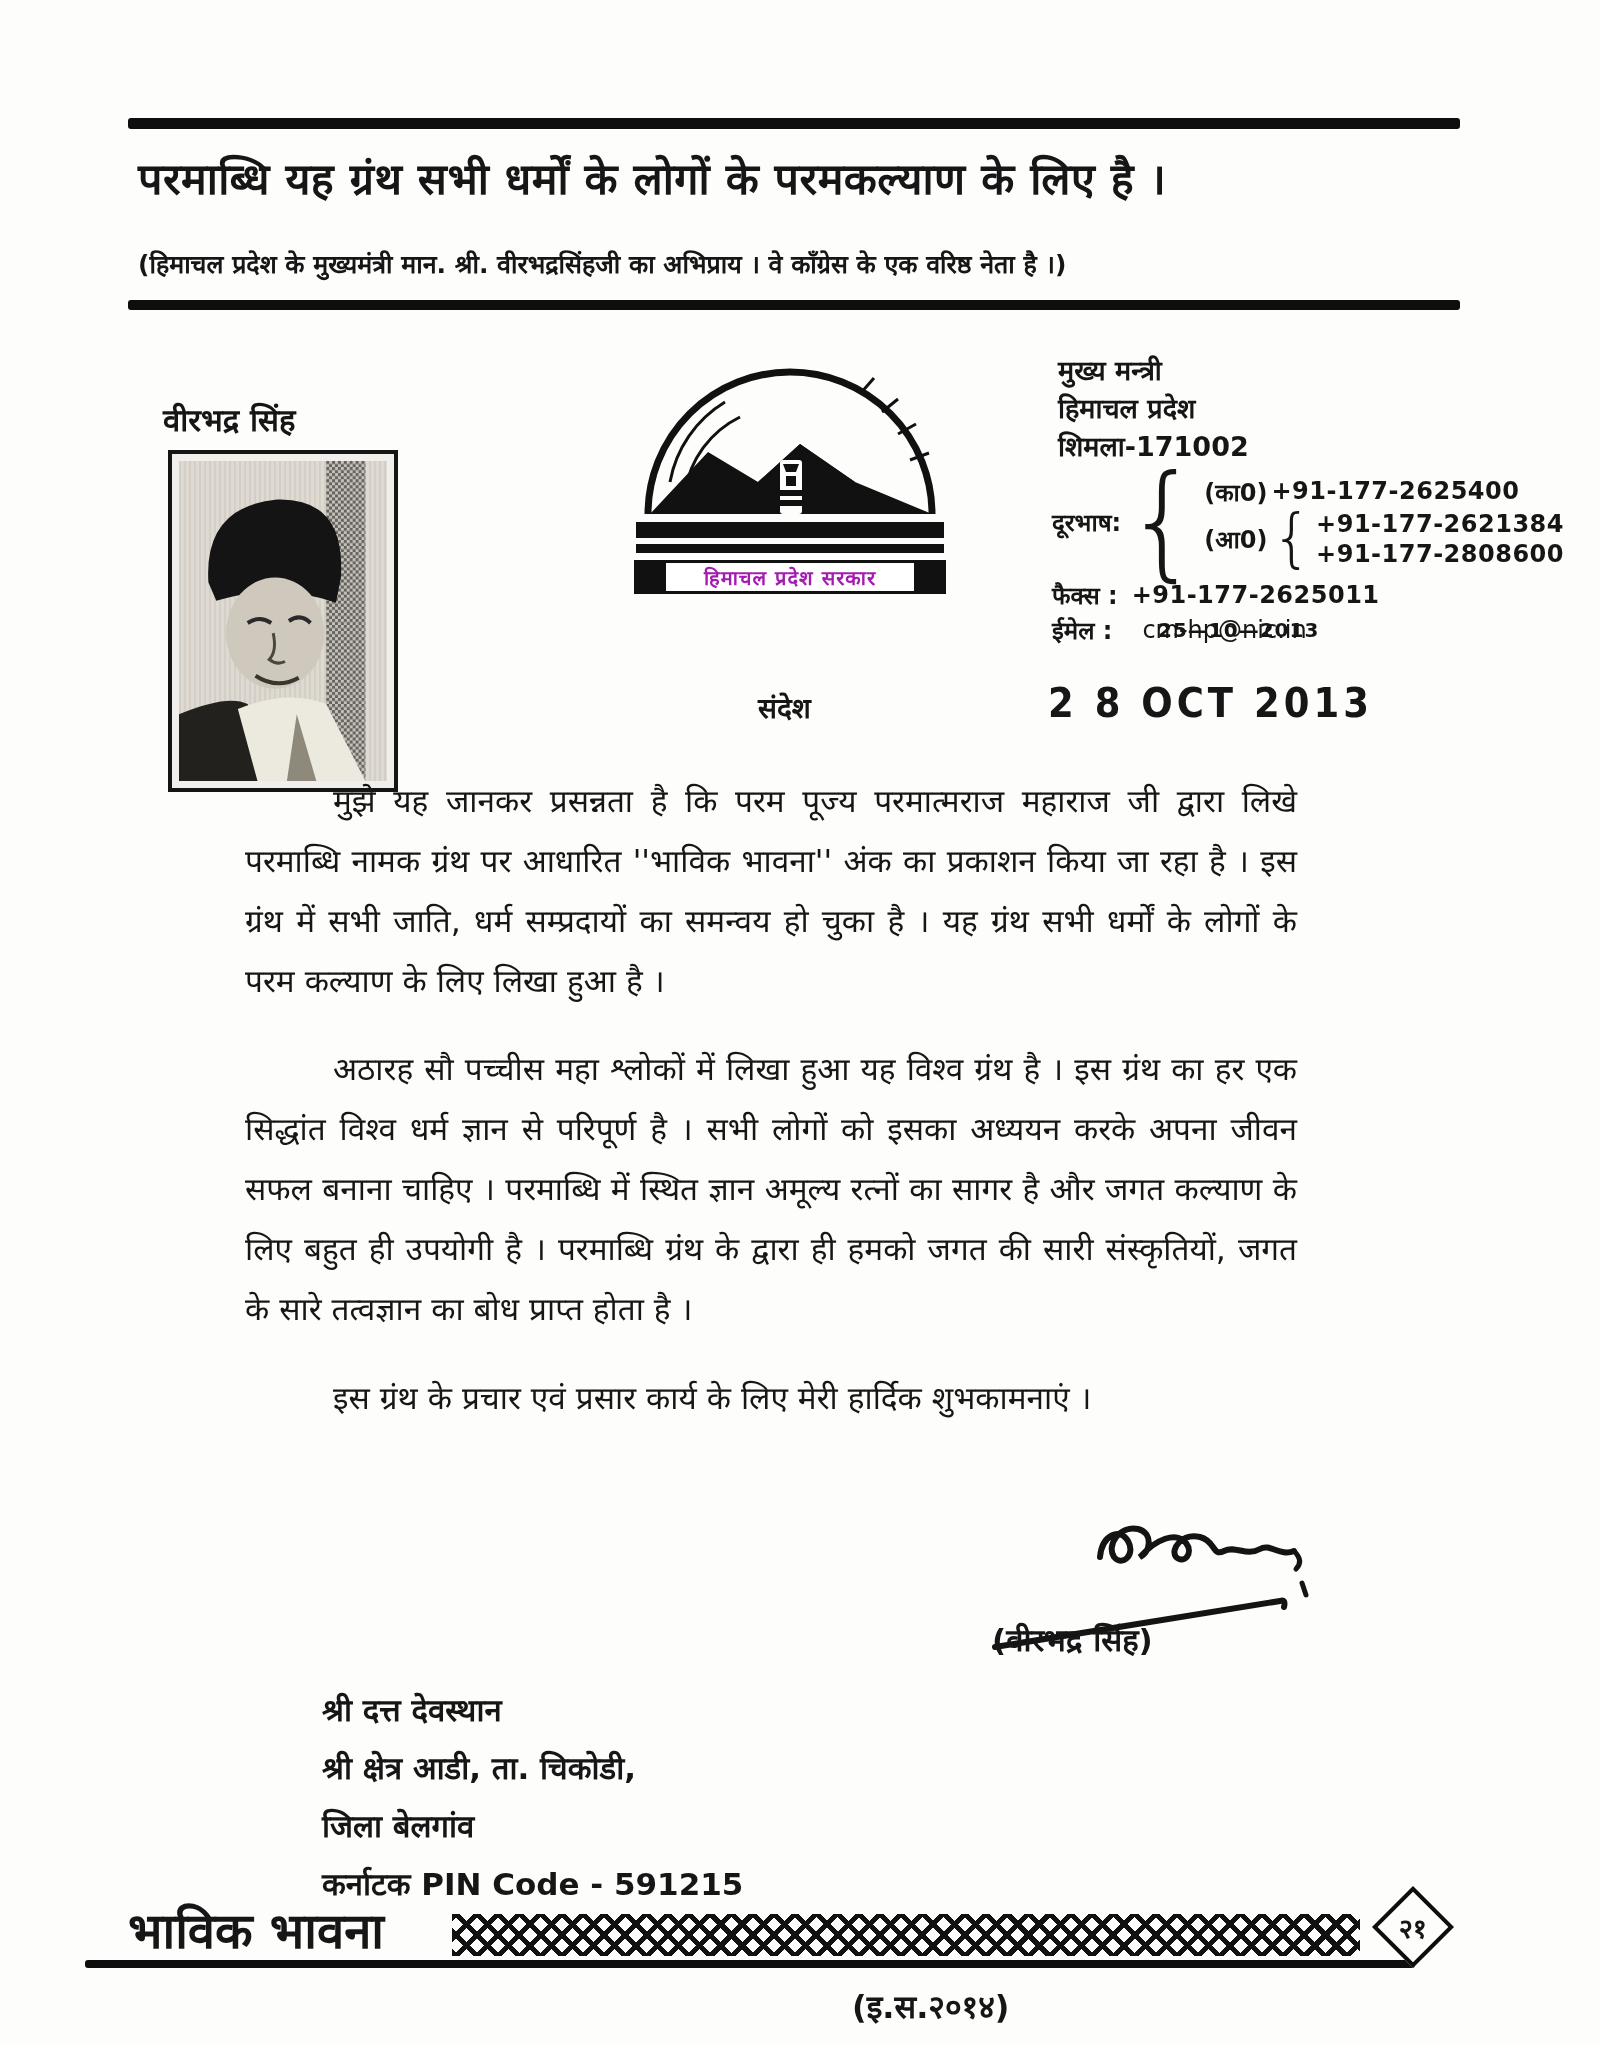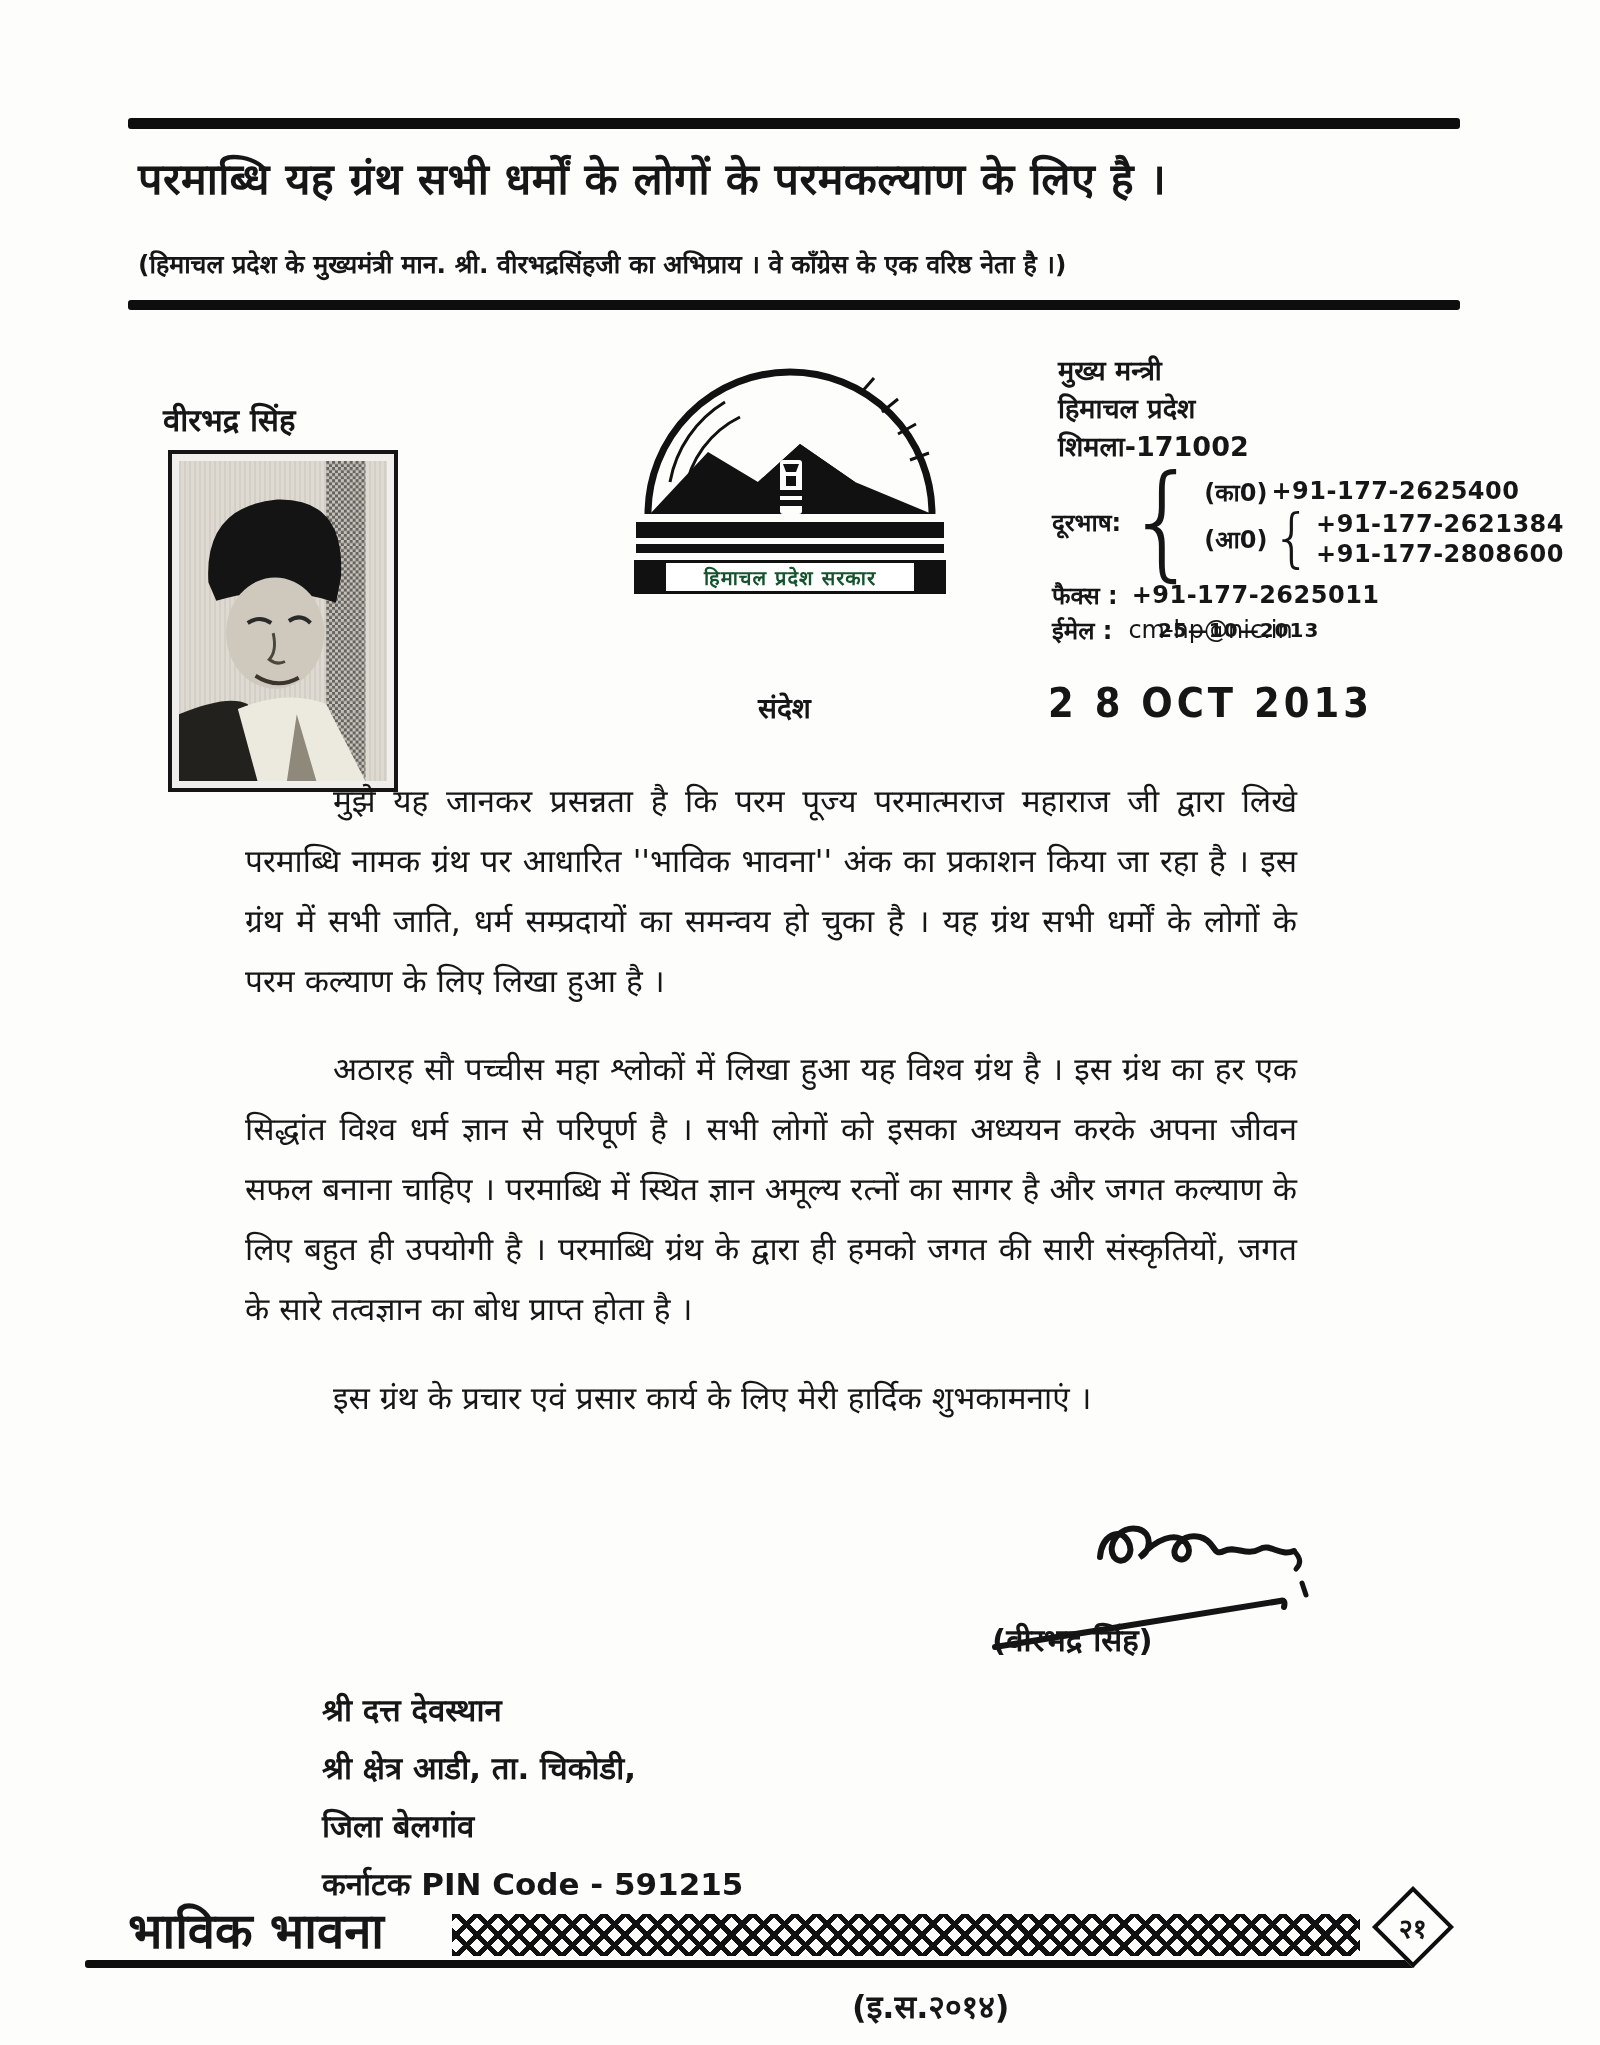--- a/index.html
+++ b/index.html
@@ -25,21 +25,21 @@
   .photo-inner { width:100%; height:100%; position:relative; overflow:hidden;
     background:
       repeating-linear-gradient(90deg, rgba(0,0,0,0.05) 0 2px, transparent 2px 5px),
       #dedad2;
   }
   .emblem-wrap { width:320px; height:262px; }
   .emblem-caption {
     position:absolute; left:4px; bottom:0; width:312px; height:34px;
     border:3px solid #111; background:#fff;
     display:flex; align-items:center; justify-content:center;
-    font-size:20px; font-weight:700; color:#14532d; letter-spacing:1px;
+    font-size:20px; font-weight:700; color:#a21caf; letter-spacing:1px;
   }
   .emblem-caption::before, .emblem-caption::after {
     content:""; position:absolute; top:-1px; bottom:-1px; width:30px; background:#111;
   }
   .emblem-caption::before { left:-1px; }
   .emblem-caption::after { right:-1px; }
 
   .office { font-size:27px; font-weight:700; line-height:38px; white-space:nowrap; }
   .contact { font-size:24px; font-weight:700; white-space:nowrap; }
   .brace-big { font-size:118px; font-weight:100; line-height:0.9; transform:scaleY(1.05); font-family:"DejaVu Sans", sans-serif; }
@@ -161,21 +161,21 @@
             <span class="contact num">+91-177-2621384</span>
             <span class="contact num">+91-177-2808600</span>
           </div>
         </div>
       </div>
     </div>
     <div class="phone-row" style="margin-top:4px; gap:14px;">
       <span class="contact">फैक्स :</span>
       <span class="contact num">+91-177-2625011</span>
     </div>
-    <div class="phone-row" style="margin-top:2px; gap:16px;">
+    <div class="phone-row" style="margin-top:2px; gap:30px;">
       <span class="contact">ईमेल :</span>
       <span class="contact" style="font-weight:500;">cm-hp@nic.in</span>
     </div>
   </div>
 
   <div class="abs date-written" style="left:1158px; top:618px;">25—10—2013</div>
   <div class="abs sandesh" style="left:758px; top:688px;">संदेश</div>
   <div class="abs stamp" style="left:1048px; top:682px;">2 8 OCT 2013</div>
 
   <div class="abs body-text" style="left:245px; top:772px;">

